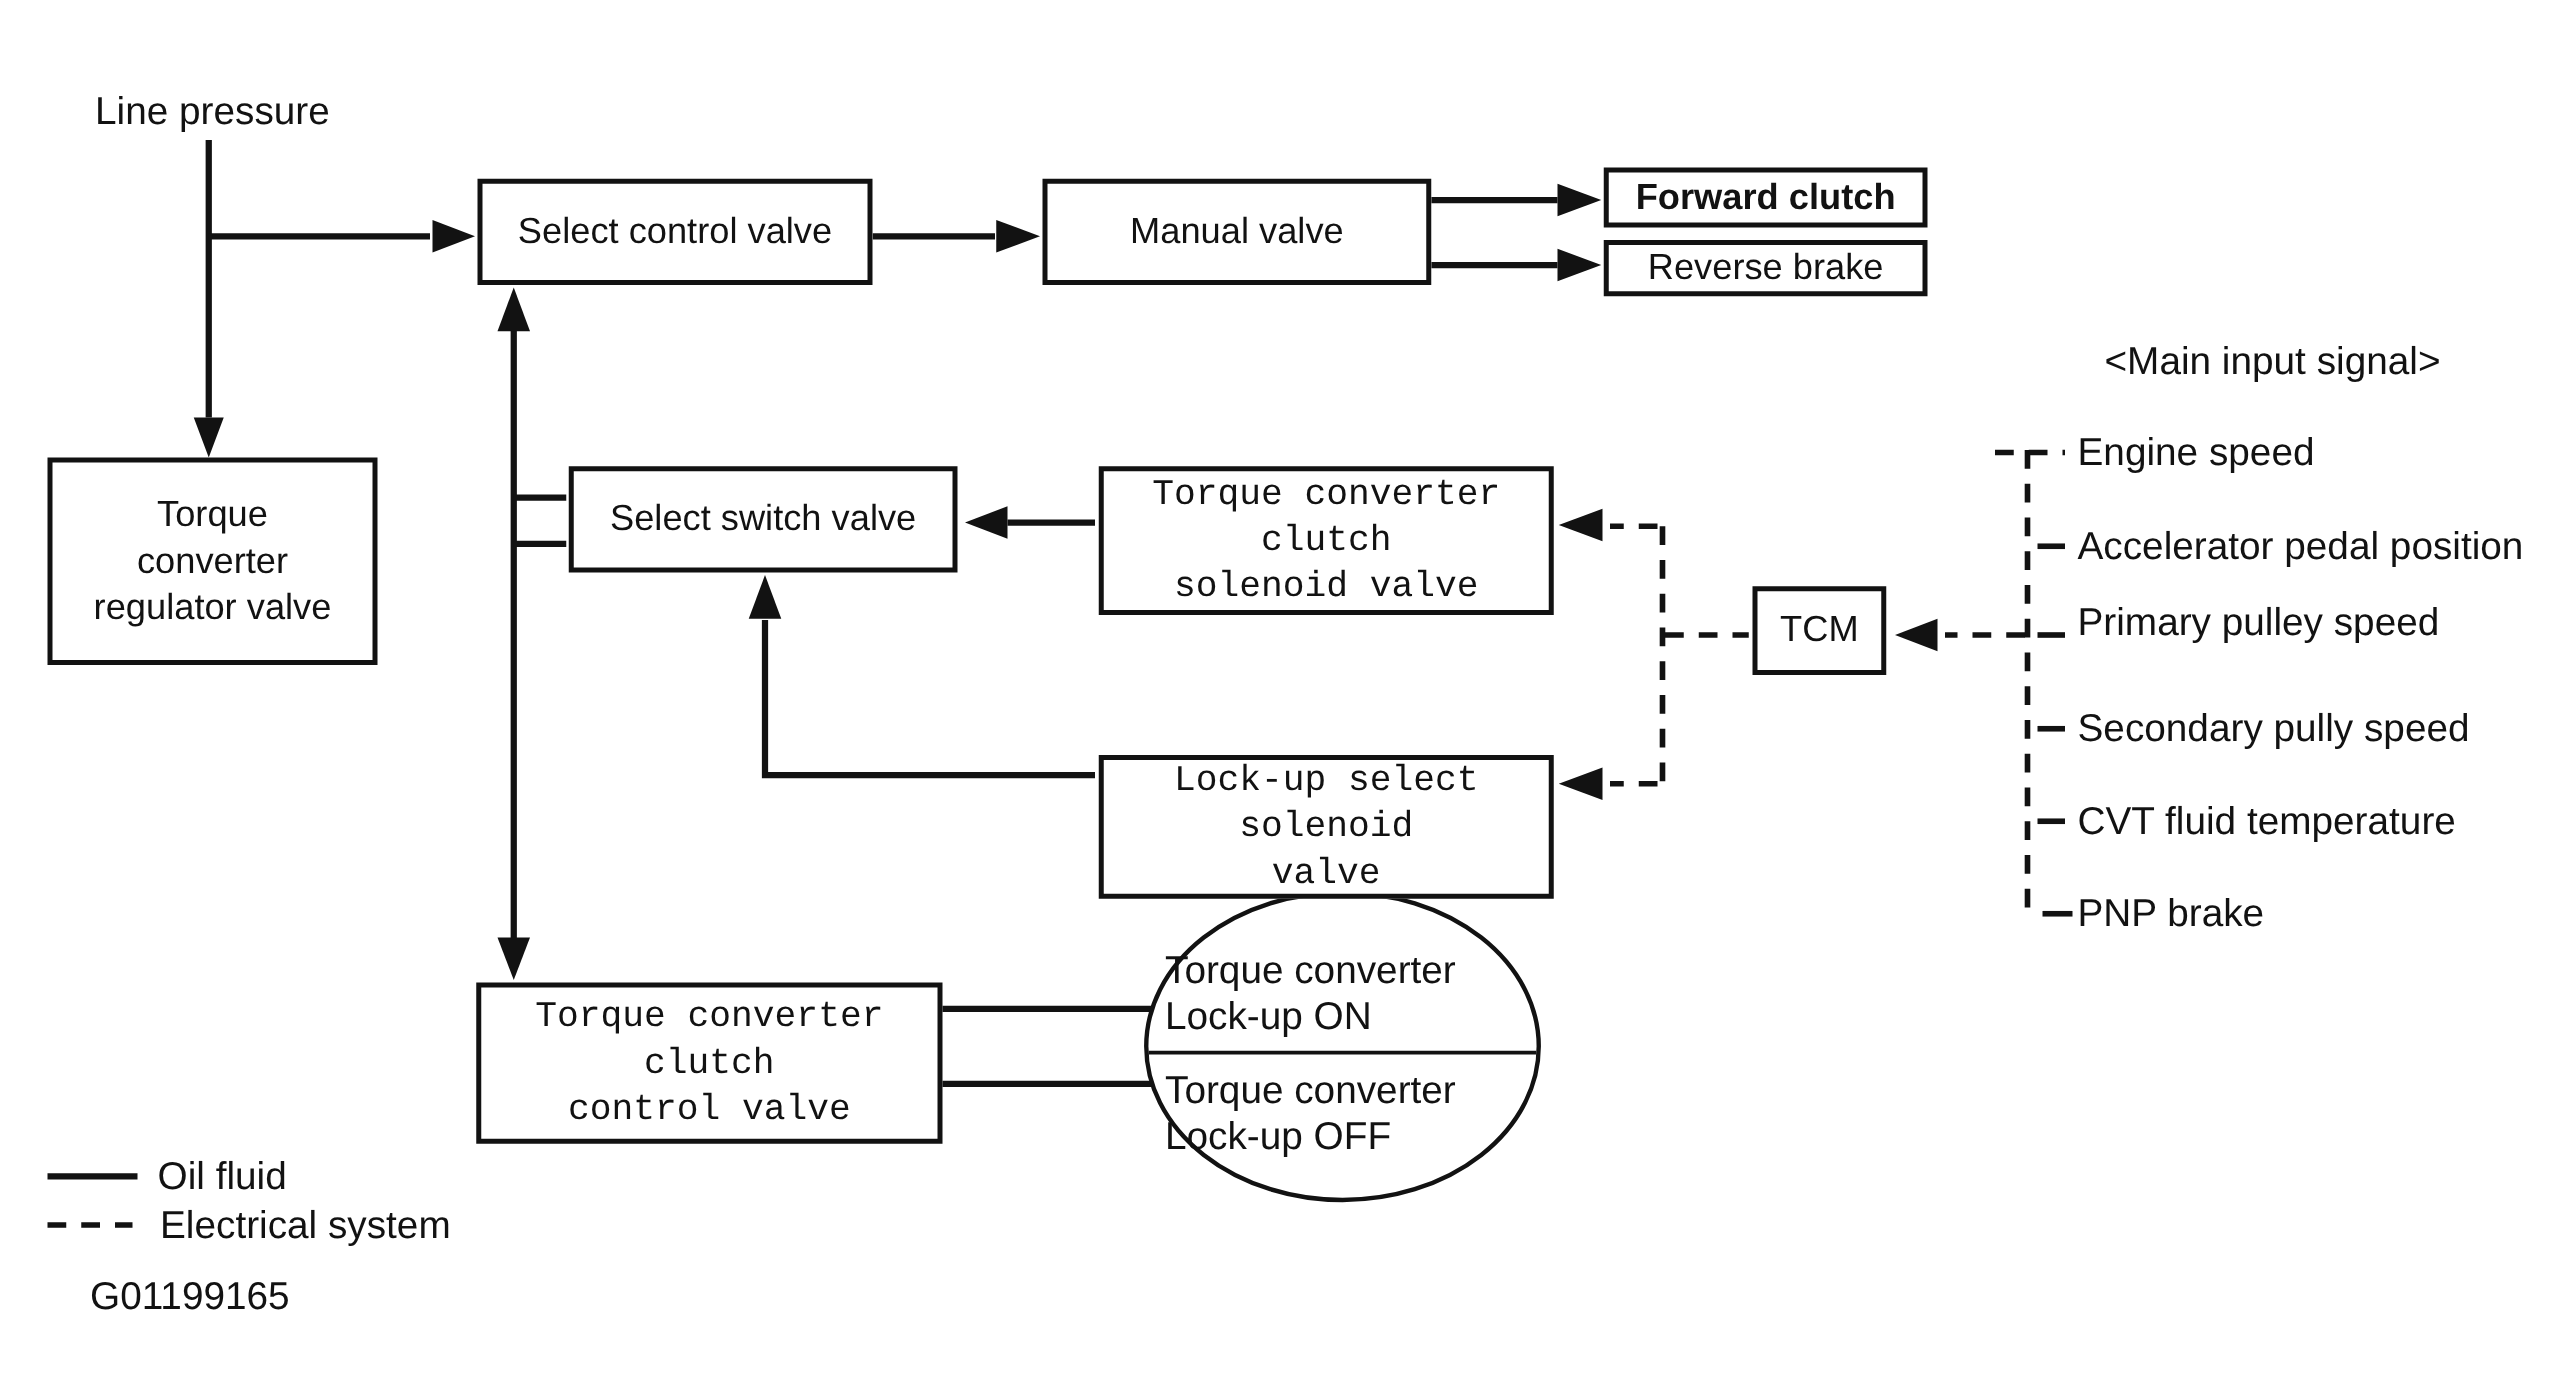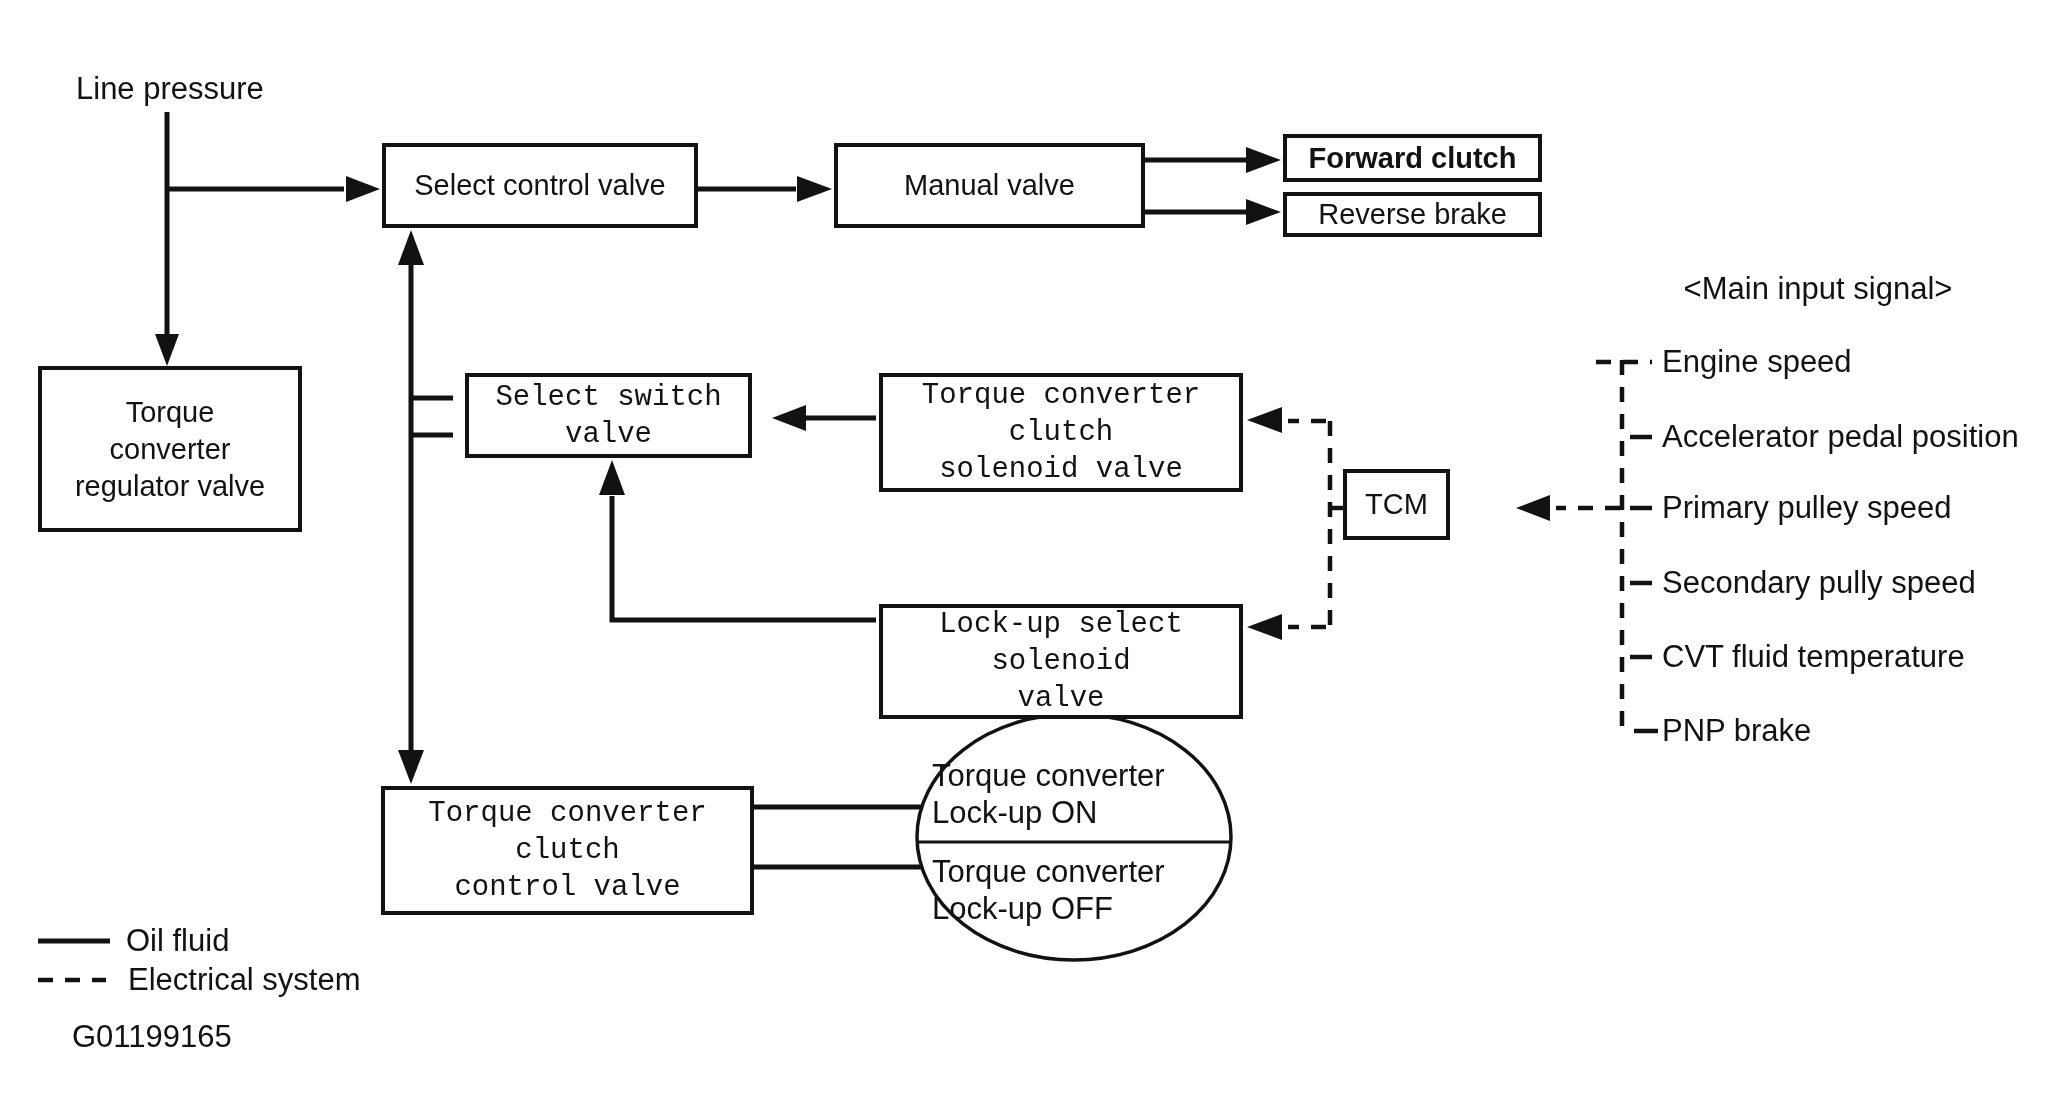--- a/index.html
+++ b/index.html
@@ -18,30 +18,30 @@
   .txt{
     position:absolute;z-index:3;font-size:31px;line-height:37px;
     white-space:pre-line;
   }
   
   #b-select-control{left:382px;top:143px;width:316px;height:85px;}
   #b-manual{left:834px;top:143px;width:311px;height:85px;}
   #b-forward{left:1283px;top:134px;width:259px;height:48px;font-weight:bold;}
   #b-reverse{left:1283px;top:192px;width:259px;height:45px;}
   #b-regulator{left:38px;top:366px;width:264px;height:166px;}
-  #b-select-switch{left:465px;top:373px;width:287px;height:85px;font-family:Liberation Mono, monospace;}
+  #b-select-switch{left:455px;top:373px;width:311px;height:85px;}
   #b-tcc-solenoid{left:879px;top:373px;width:364px;height:119px;}
   #b-lockup-solenoid{left:879px;top:560px;width:364px;height:115px;margin-top:44px;}
-  #b-tcm{left:1343px;top:469px;width:107px;height:71px;}
+  #b-tcm{left:1402px;top:469px;width:107px;height:71px;}
   #b-tccv{left:381px;top:786px;width:373px;height:129px;}
   
   #t-line-pressure{left:76px;top:70px;}
   #t-main-heading{left:1618px;top:270px;width:400px;text-align:center;}
   .signal{left:1662px;}
-  #sig-0{top:343px;} #sig-1{top:418px;} #sig-2{top:489px;}
+  #sig-0{top:343px;} #sig-1{top:418px;} #sig-2{top:479px;}
   #sig-3{top:564px;} #sig-4{top:638px;} #sig-5{top:712px;}
   #t-ellipse-on{left:932px;top:757px;z-index:3;}
   #t-ellipse-off{left:932px;top:853px;z-index:3;}
   #t-legend-oil{left:126px;top:922px;}
   #t-legend-elec{left:128px;top:961px;}
   #t-gcode{left:36px;top:1018px;margin-left:36px;}
   .oil{stroke:#121212;stroke-width:5;fill:none;}
   .elec{stroke:#121212;stroke-width:4.5;fill:none;stroke-dasharray:15 12;}
   .stub{stroke:#121212;stroke-width:4.5;fill:none;}
   .arrow{fill:#121212;stroke:none;}

